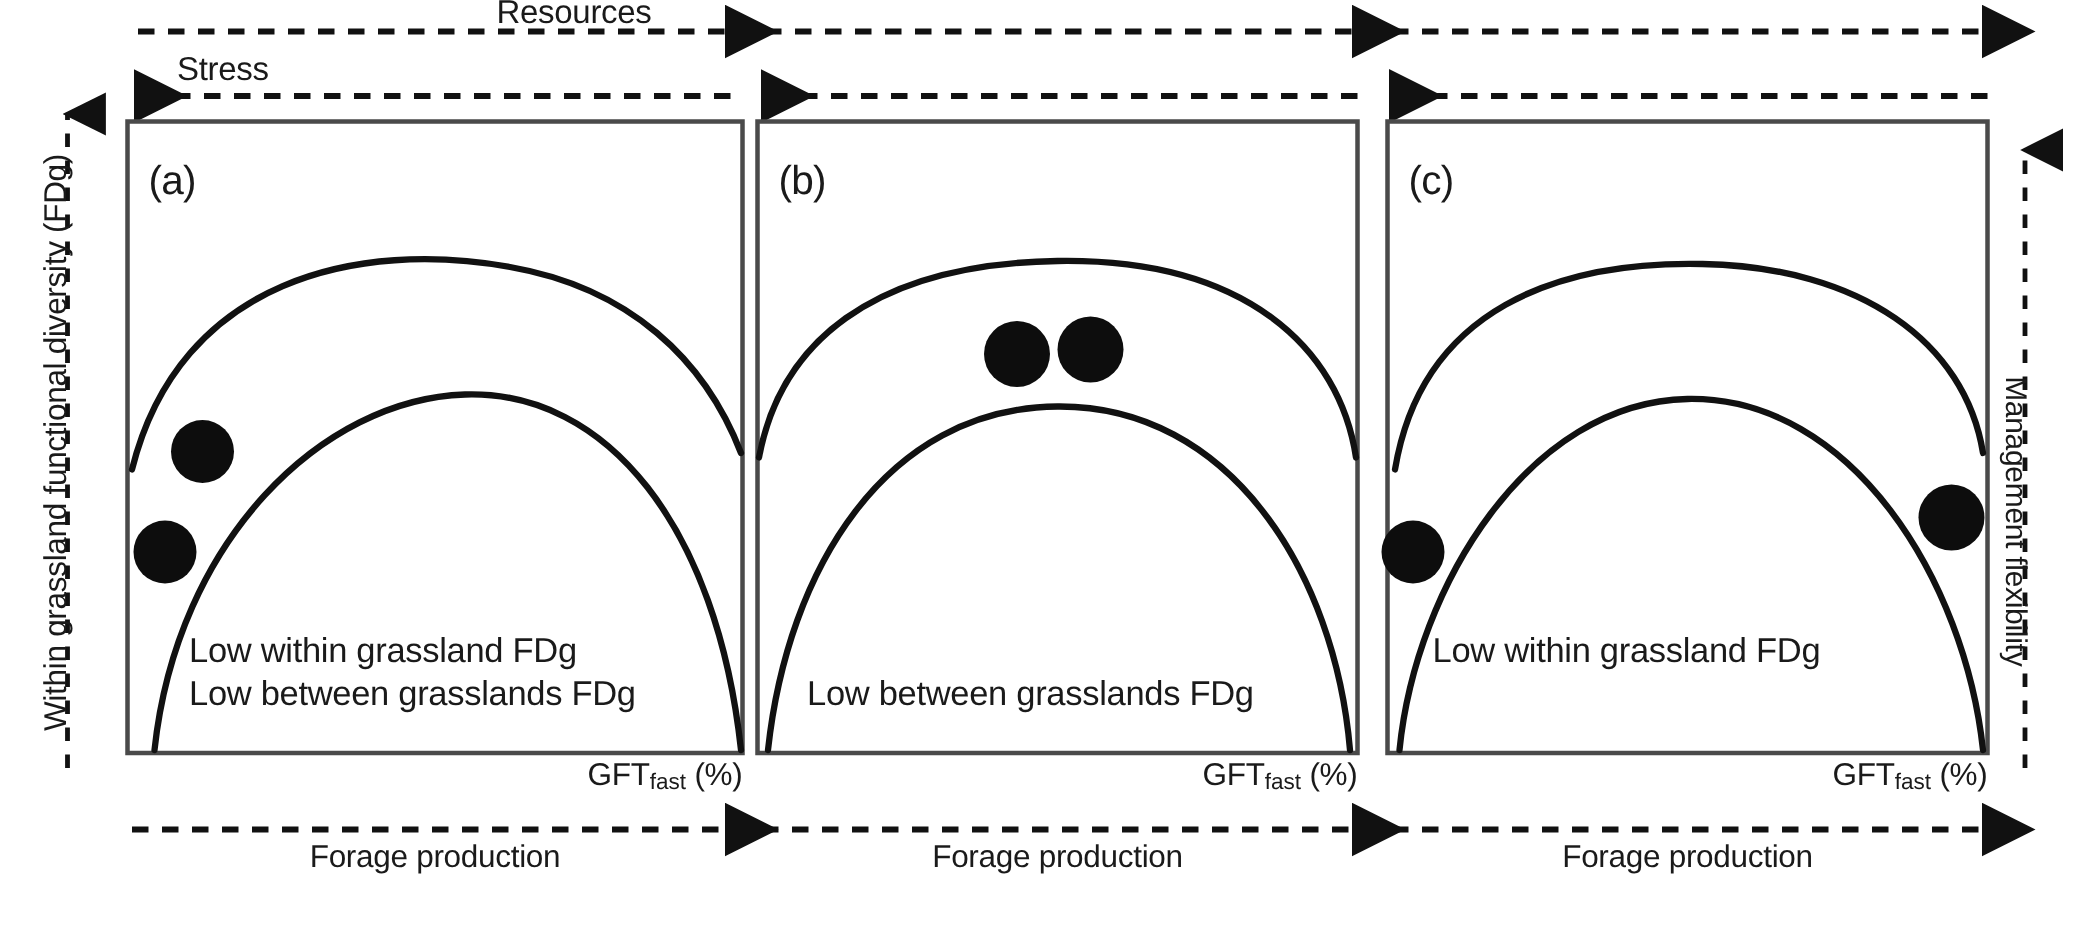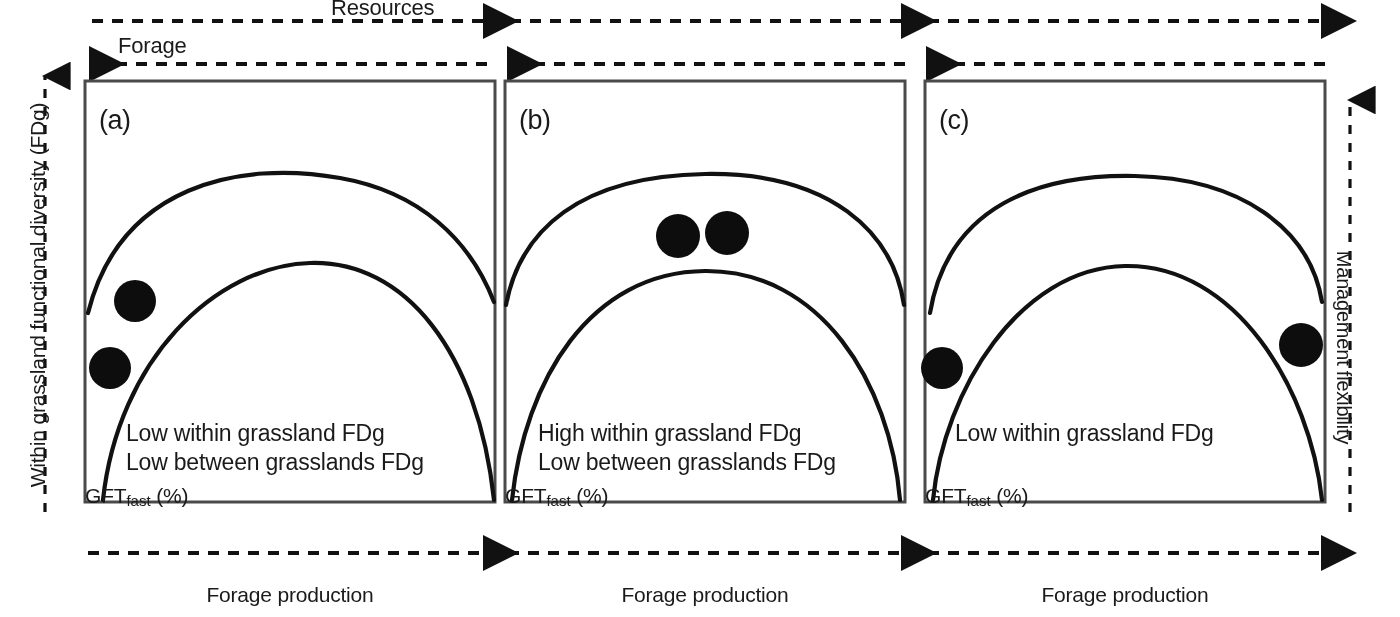--- a/index.html
+++ b/index.html
@@ -46,33 +46,33 @@
   .flow-label {
     font-size: 22px;
     white-space: nowrap;
     letter-spacing: -0.2px;
   }
   .label-resources { left: 331px; top: -5px; }
   .label-stress { left: 118px; top: 33px; }
 
   
   .xaxis-label {
-    top: 484px;
+    top: 505px;
     font-size: 21px;
-    text-align: left;
+    text-align: right;
     white-space: nowrap;
     letter-spacing: -0.2px;
   }
   .xaxis-label .sub {
     font-size: 15px;
     vertical-align: -3px;
     letter-spacing: 0;
   }
   .forage-label {
-    top: 583px;
+    top: 560px;
     font-size: 21px;
     text-align: center;
     white-space: nowrap;
     letter-spacing: -0.2px;
   }
 
   
   .panel-letter {
     font-size: 27px;
     letter-spacing: -0.5px;
@@ -164,33 +164,32 @@
         <circle cx="727" cy="233" r="22" fill="#0d0d0d"></circle>
         <circle cx="942" cy="368" r="21" fill="#0d0d0d"></circle>
         <circle cx="1301" cy="345" r="22" fill="#0d0d0d"></circle>
       </g>
   </svg>
 
   <div class="abs axis-title-left">Within grassland functional diversity (FDg)</div>
   <div class="abs axis-title-right">Management flexibility</div>
 
   <div class="abs flow-label label-resources">Resources</div>
-  <div class="abs flow-label label-stress">Forage</div>
+  <div class="abs flow-label label-stress">Stress</div>
 
   <div class="abs panel-letter" style="left:99px; top:105px;">(a)</div>
   <div class="abs panel-text" style="left:126px; top:418px;">Low within grassland FDg</div>
   <div class="abs panel-text" style="left:126px; top:447px;">Low between grasslands FDg</div>
   <div class="abs xaxis-label" style="left:85px; width:410px;">
     <span>GFT</span><span class="sub">fast</span>
     <span>(%)</span>
   </div>
   <div class="abs forage-label" style="left:85px; width:410px;">Forage production</div>
 
   <div class="abs panel-letter" style="left:519px; top:105px;">(b)</div>
-  <div class="abs panel-text" style="left:538px; top:418px;">High within grassland FDg</div>
   <div class="abs panel-text" style="left:538px; top:447px;">Low between grasslands FDg</div>
   <div class="abs xaxis-label" style="left:505px; width:400px;">
     <span>GFT</span><span class="sub">fast</span>
     <span>(%)</span>
   </div>
   <div class="abs forage-label" style="left:505px; width:400px;">Forage production</div>
 
   <div class="abs panel-letter" style="left:939px; top:105px;">(c)</div>
   <div class="abs panel-text" style="left:955px; top:418px;">Low within grassland FDg</div>
   <div class="abs xaxis-label" style="left:925px; width:400px;">

